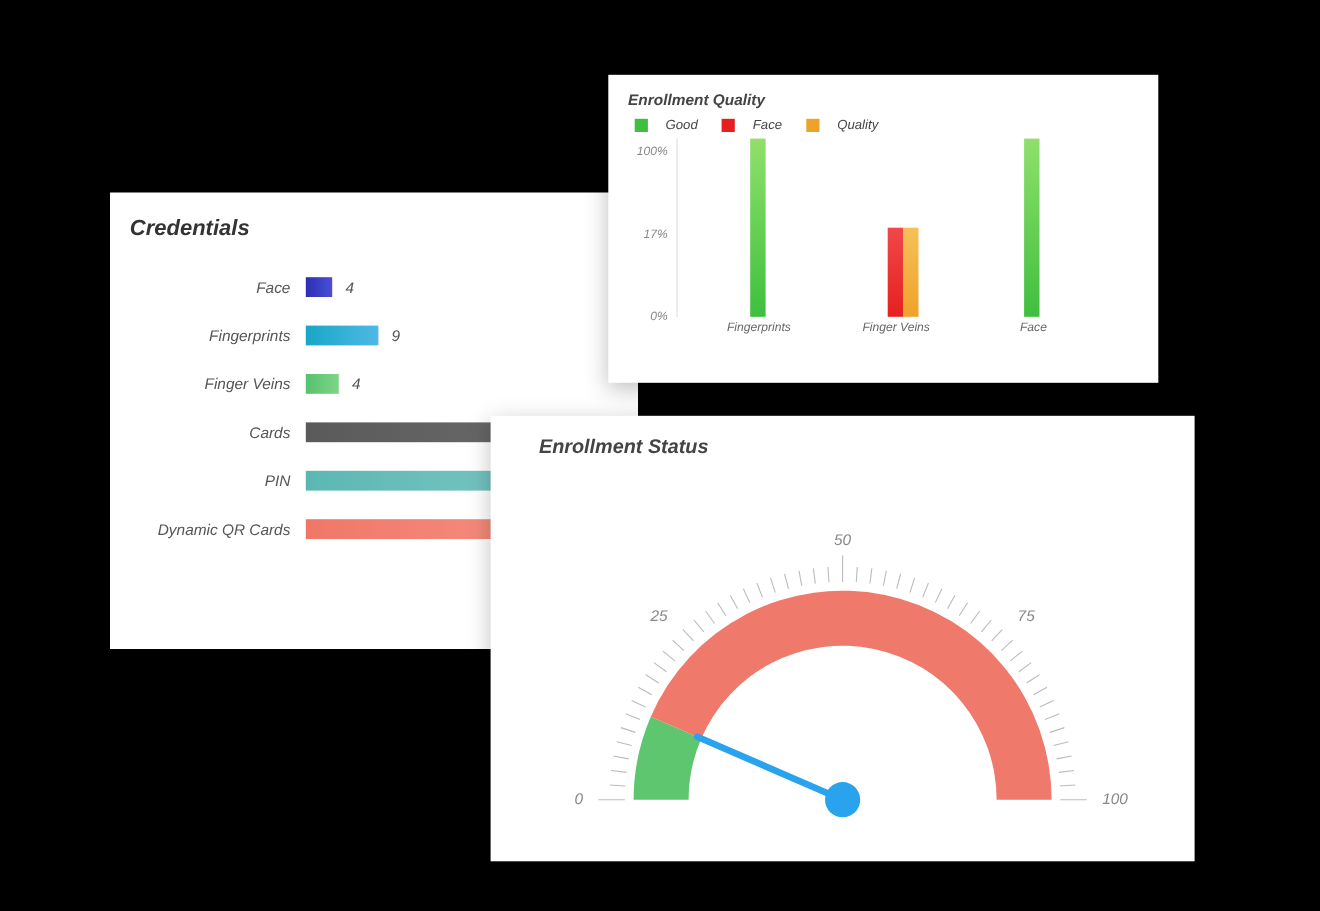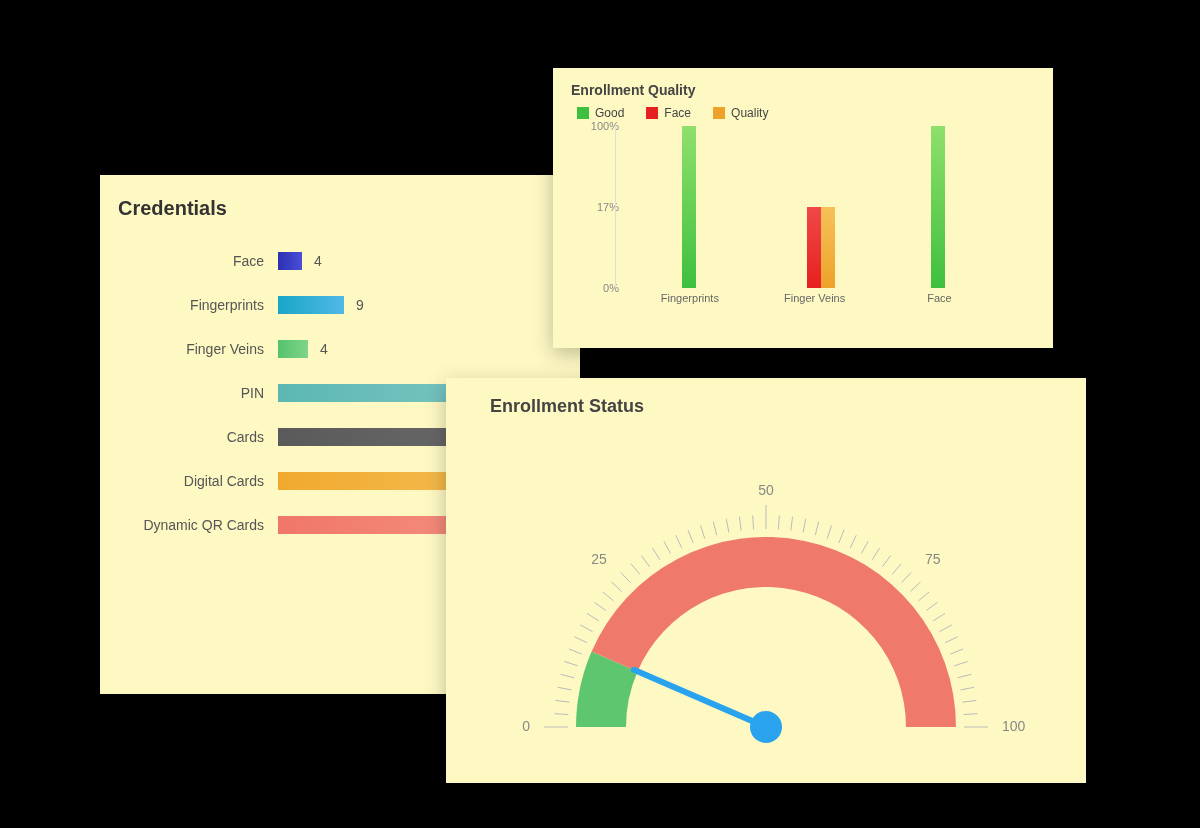--- a/index.html
+++ b/index.html
@@ -6,29 +6,30 @@
   body {
     width: 1200px;
     height: 828px;
     background: #000;
     font-family: 'Segoe UI', -apple-system, Arial, sans-serif;
     position: relative;
     overflow: hidden;
   }
   .card {
     position: absolute;
-    background: #fef9c3;
+    background: #ffffff;
     box-shadow: 0 6px 20px rgba(0,0,0,.25);
+    font-style: italic;
   }
   
   #card-credentials {
     left: 100px;
     top: 175px;
     width: 480px;
-    height: 519px;
+    height: 415px;
     padding: 22px 0 0 18px;
   }
   #card-credentials .title {
     font-size: 20px;
     font-weight: 600;
     color: #333;
     margin-bottom: 32px;
   }
   .cred-rows { display: flex; flex-direction: column; gap: 26px; }
   .cred-row {
@@ -54,31 +55,31 @@
     height: 280px;
     padding: 14px 18px 10px 18px;
   }
   #card-quality .title {
     font-size: 14px;
     font-weight: 600;
     color: #444;
     margin-bottom: 8px;
   }
   .legend { display: flex; gap: 22px; margin-left: 6px; margin-bottom: 6px; font-size: 12px; color: #444; }
-  .leg-item { display: flex; align-items: center; gap: 6px; }
+  .leg-item { display: flex; align-items: flex-end; gap: 16px; }
   .leg-sw { width: 12px; height: 12px; }
   .q-chart {
     position: relative;
     height: 190px;
     margin-left: 6px;
     margin-top: 4px;
   }
   .q-yaxis {
-    position: absolute; left: 0; top: 0; bottom: 28px; width: 34px;
-    font-size: 11px; color: #888; margin-left: 12px;
+    position: absolute; left: 0; top: 12px; bottom: 28px; width: 34px;
+    font-size: 11px; color: #888;
   }
   .q-yaxis div { position: absolute; right: 4px; transform: translateY(-50%); }
   .q-plot {
     position: absolute; left: 38px; right: 4px; top: 0; bottom: 28px;
     border-left: 1px solid #ddd;
   }
   .q-group {
     position: absolute; bottom: 0; display: flex; align-items: flex-end;
   }
   .q-bar { width: 14px; }
@@ -123,30 +124,26 @@
         <div class="cred-label">Fingerprints</div>
         <div class="cred-bar" style="width: 66px; background: linear-gradient(90deg, rgb(26, 166, 199), rgb(79, 184, 230));"></div>
         <div class="cred-val">9</div>
       </div>
       <div class="cred-row">
         <div class="cred-label">Finger Veins</div>
         <div class="cred-bar" style="width: 30px; background: linear-gradient(90deg, rgb(85, 194, 108), rgb(127, 212, 138));"></div>
         <div class="cred-val">4</div>
       </div>
       <div class="cred-row">
+        <div class="cred-label">Cards</div>
+        <div class="cred-bar" style="width: 300px; background: linear-gradient(90deg, rgb(90, 90, 90), rgb(111, 111, 111));"></div>
+      </div>
+      <div class="cred-row">
         <div class="cred-label">PIN</div>
         <div class="cred-bar" style="width: 248px; background: linear-gradient(90deg, rgb(92, 183, 178), rgb(127, 200, 196));"></div>
-      </div>
-      <div class="cred-row">
-        <div class="cred-label">Cards</div>
-        <div class="cred-bar" style="width: 300px; background: linear-gradient(90deg, rgb(90, 90, 90), rgb(111, 111, 111));"></div>
-      </div>
-      <div class="cred-row">
-        <div class="cred-label">Digital Cards</div>
-        <div class="cred-bar" style="width: 258px; background: linear-gradient(90deg, rgb(240, 169, 46), rgb(246, 193, 88));"></div>
       </div>
       <div class="cred-row">
         <div class="cred-label">Dynamic QR Cards</div>
         <div class="cred-bar" style="width: 258px; background: linear-gradient(90deg, rgb(240, 119, 103), rgb(246, 148, 132));"></div>
       </div>
     </div>
 </div>
 
 <div id="card-quality" class="card">
   <div class="title">Enrollment Quality</div>

